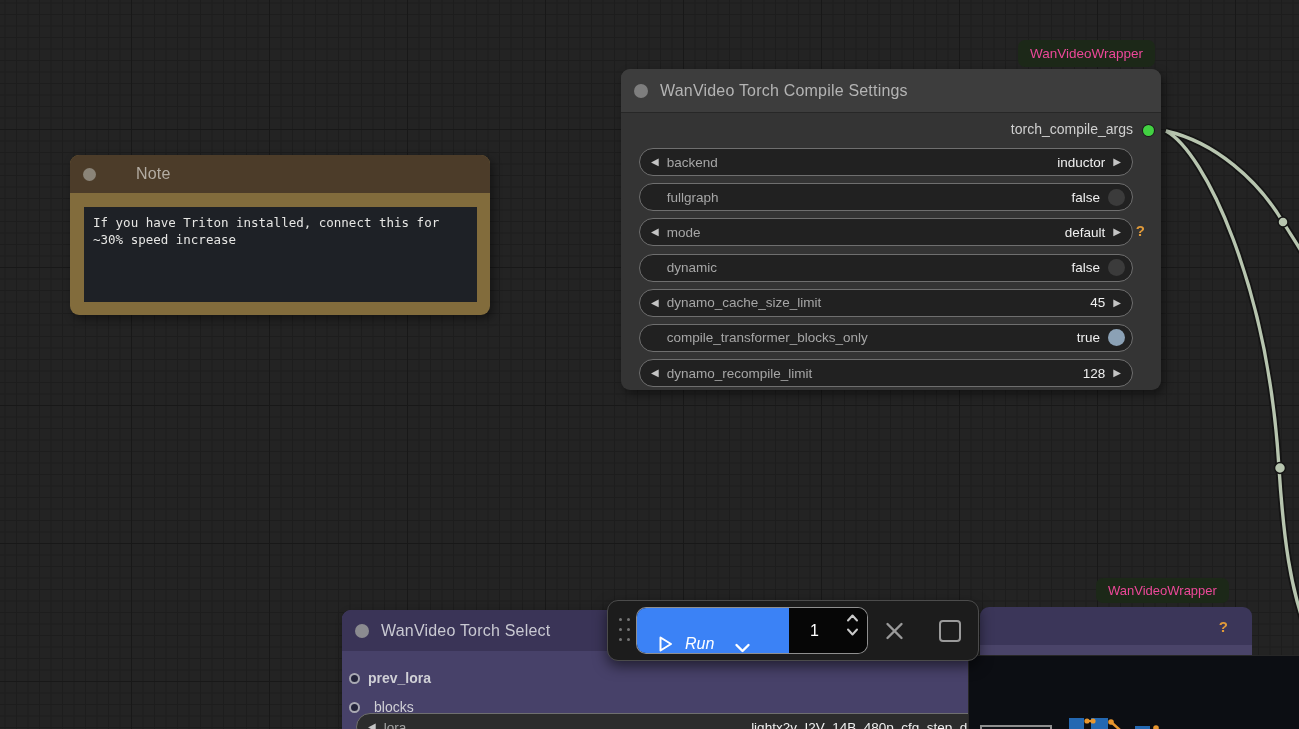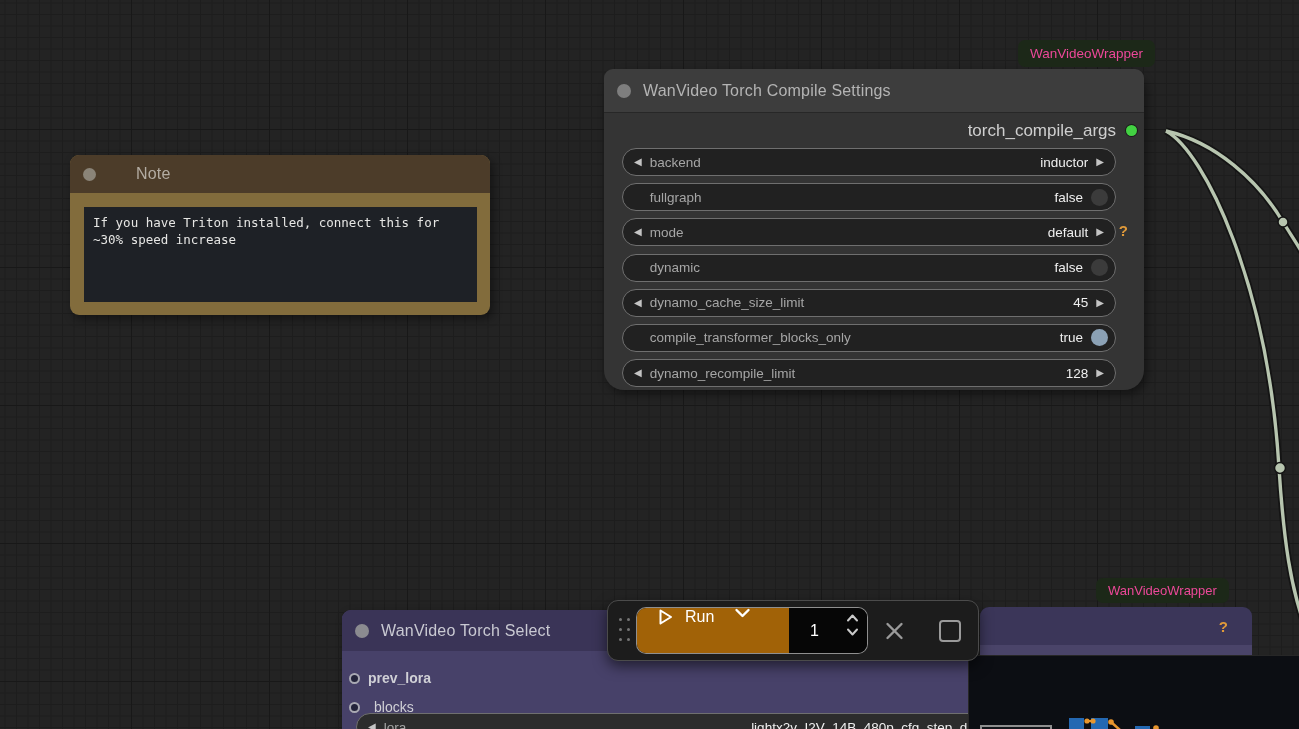--- a/index.html
+++ b/index.html
@@ -19,24 +19,24 @@
 
   
   .node{position:absolute;border-radius:9px;box-shadow:3px 4px 10px rgba(0,0,0,.45);}
   .node-title{position:absolute;left:0;top:0;right:0;display:flex;align-items:center;border-radius:9px 9px 0 0;}
   .title-dot{width:14px;height:14px;border-radius:50%;background:#7e7e7e;margin:0 12px 0 13px;flex:0 0 auto;}
   .title-text{font-size:16px;letter-spacing:.2px;}
   .help-mark{position:absolute;right:16px;top:50%;transform:translateY(-50%);
     font-size:15px;font-weight:bold;color:#e09a3a;}
 
   
-  .torch-node{left:604px;top:69px;width:540px;height:321px;background:#343434;z-index:2;border-radius:20px;}
+  .torch-node{left:621px;top:69px;width:540px;height:321px;background:#343434;z-index:2;}
   .torch-node .node-title{height:43px;background:#3d3d3d;border-bottom:1px solid rgba(0,0,0,.35);}
   .torch-node .title-text{color:#b4b4b4;}
-  .out-slot-label{position:absolute;right:28px;top:52px;font-size:17px;color:#cfcfcf;}
+  .out-slot-label{position:absolute;right:28px;top:52px;font-size:14px;color:#cfcfcf;}
   .out-slot-dot{position:absolute;left:522px;top:56px;width:11px;height:11px;border-radius:50%;
     background:#42d142;box-shadow:0 0 0 1px rgba(0,0,0,.5);}
 
   .widgets{position:absolute;left:18px;top:79px;width:494px;}
   .widget-row{height:26px;margin-bottom:7.2px;background:#212121;border:1px solid #6f6f6f;
     border-radius:14px;display:flex;align-items:center;padding:0 11px;font-size:13.5px;cursor:pointer;}
   .widget-arrow{color:#c4c4c4;font-size:10px;line-height:1;flex:0 0 auto;}
   .widget-arrow.spacer{visibility:hidden;}
   .widget-label{color:#a6a6a6;margin-left:8px;white-space:nowrap;}
   .widget-value{color:#efefef;margin-left:auto;margin-right:8px;white-space:nowrap;}
@@ -80,21 +80,21 @@
 
   
   .toolbar{position:absolute;left:607px;top:600px;width:372px;height:61px;background:#1c1c1c;
     border:1px solid #4b4b4b;border-radius:11px;box-sizing:border-box;z-index:5;
     box-shadow:0 5px 14px rgba(0,0,0,.55);}
   .drag-handle{position:absolute;left:11px;top:17px;display:grid;
     grid-template-columns:3px 3px;grid-auto-rows:3px;column-gap:5px;row-gap:7px;cursor:grab;}
   .drag-handle i{background:#767676;border-radius:50%;}
   .run-group{position:absolute;left:29px;top:7px;height:45px;display:flex;border-radius:9px;
     overflow:hidden;box-shadow:0 0 0 1px #8f8f8f;}
-  .run-button{width:152px;background:#a16207;display:flex;align-items:flex-start;cursor:pointer;}
+  .run-button{width:152px;background:#3b82f6;display:flex;align-items:flex-end;cursor:pointer;font-style:italic;}
   .run-button .play{margin-left:20px;}
   .run-label{color:#fff;font-size:16px;margin-left:11px;}
   .run-button .chev{margin-left:20px;}
   .batch-box{width:78px;background:#060606;display:flex;align-items:center;position:relative;}
   .batch-count{color:#fff;font-size:16px;margin-left:21px;}
   .stepper{position:absolute;right:8px;top:6px;display:flex;flex-direction:column;gap:6px;cursor:pointer;}
   .tb-icon{position:absolute;top:50%;transform:translateY(-50%);cursor:pointer;}
   .icon-x{left:276px;}
   .icon-stop{left:331px;width:18px;height:18px;border:2.4px solid #9a9a9a;border-radius:4px;}
 

